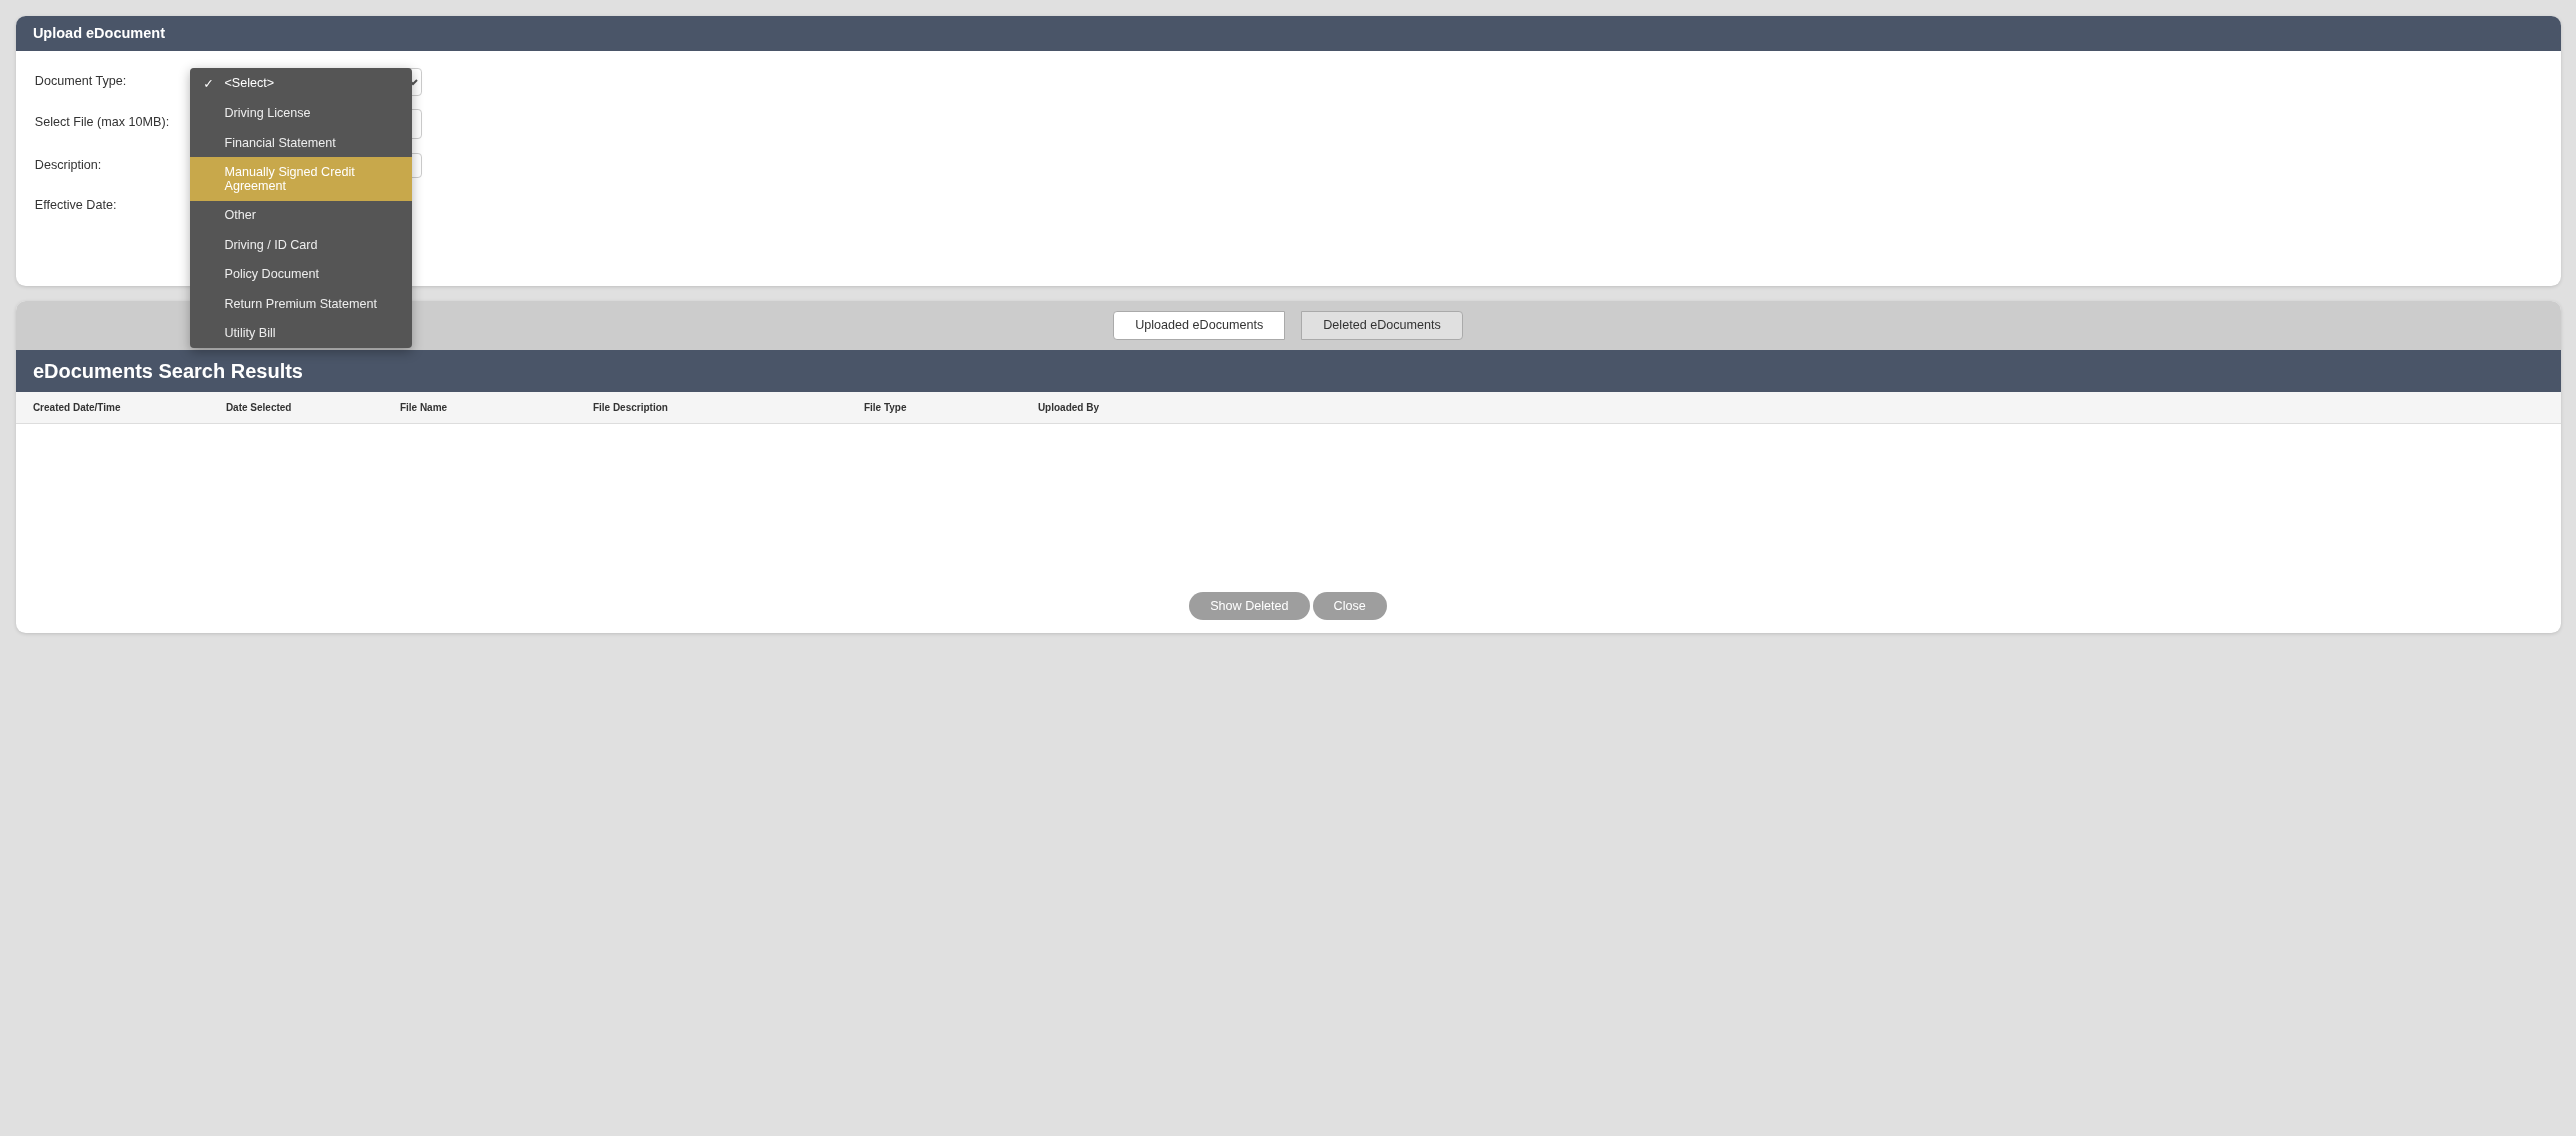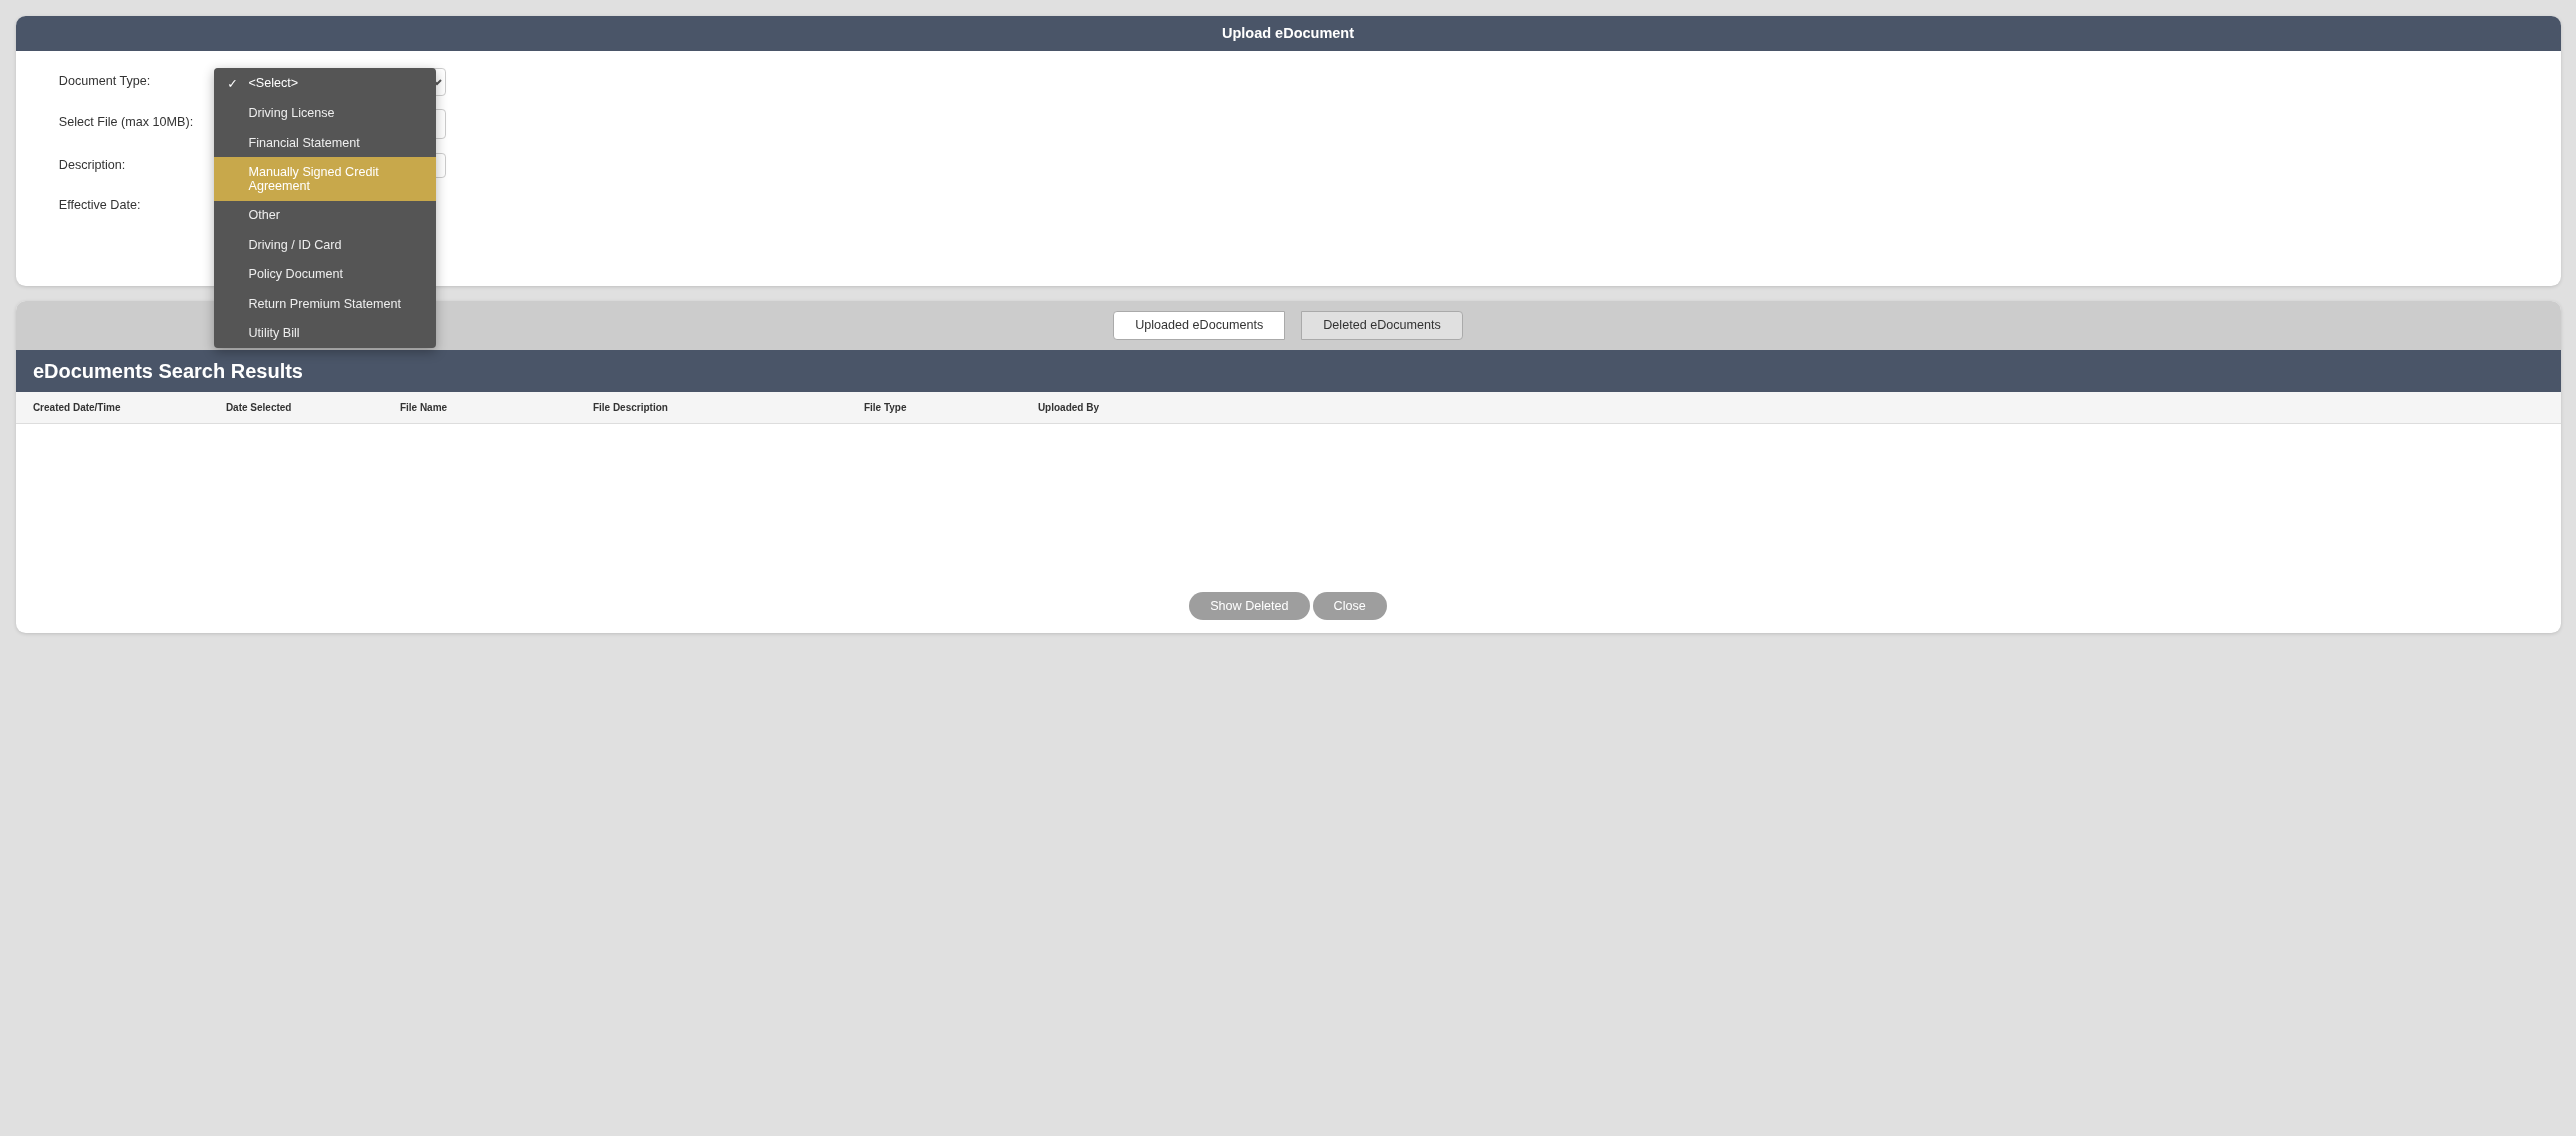--- a/index.html
+++ b/index.html
@@ -19,27 +19,25 @@
       margin-bottom: 15.5px;
     }
 
     .card-header {
       background: #4a5568;
       color: #fff;
       padding: 9.7px 17.4px;
       border-radius: 9.7px 9.7px 0 0;
       font-size: 14.5px;
       font-weight: bold;
-      text-align: center;
     }
 
     .card-body {
       padding: 17.4px 19.3px;
       position: relative;
-      margin-left: 24px;
     }
 
     .form-row {
       display: flex;
       align-items: flex-start;
       margin-bottom: 13.5px;
     }
 
     .form-label {
       width: 155px;

